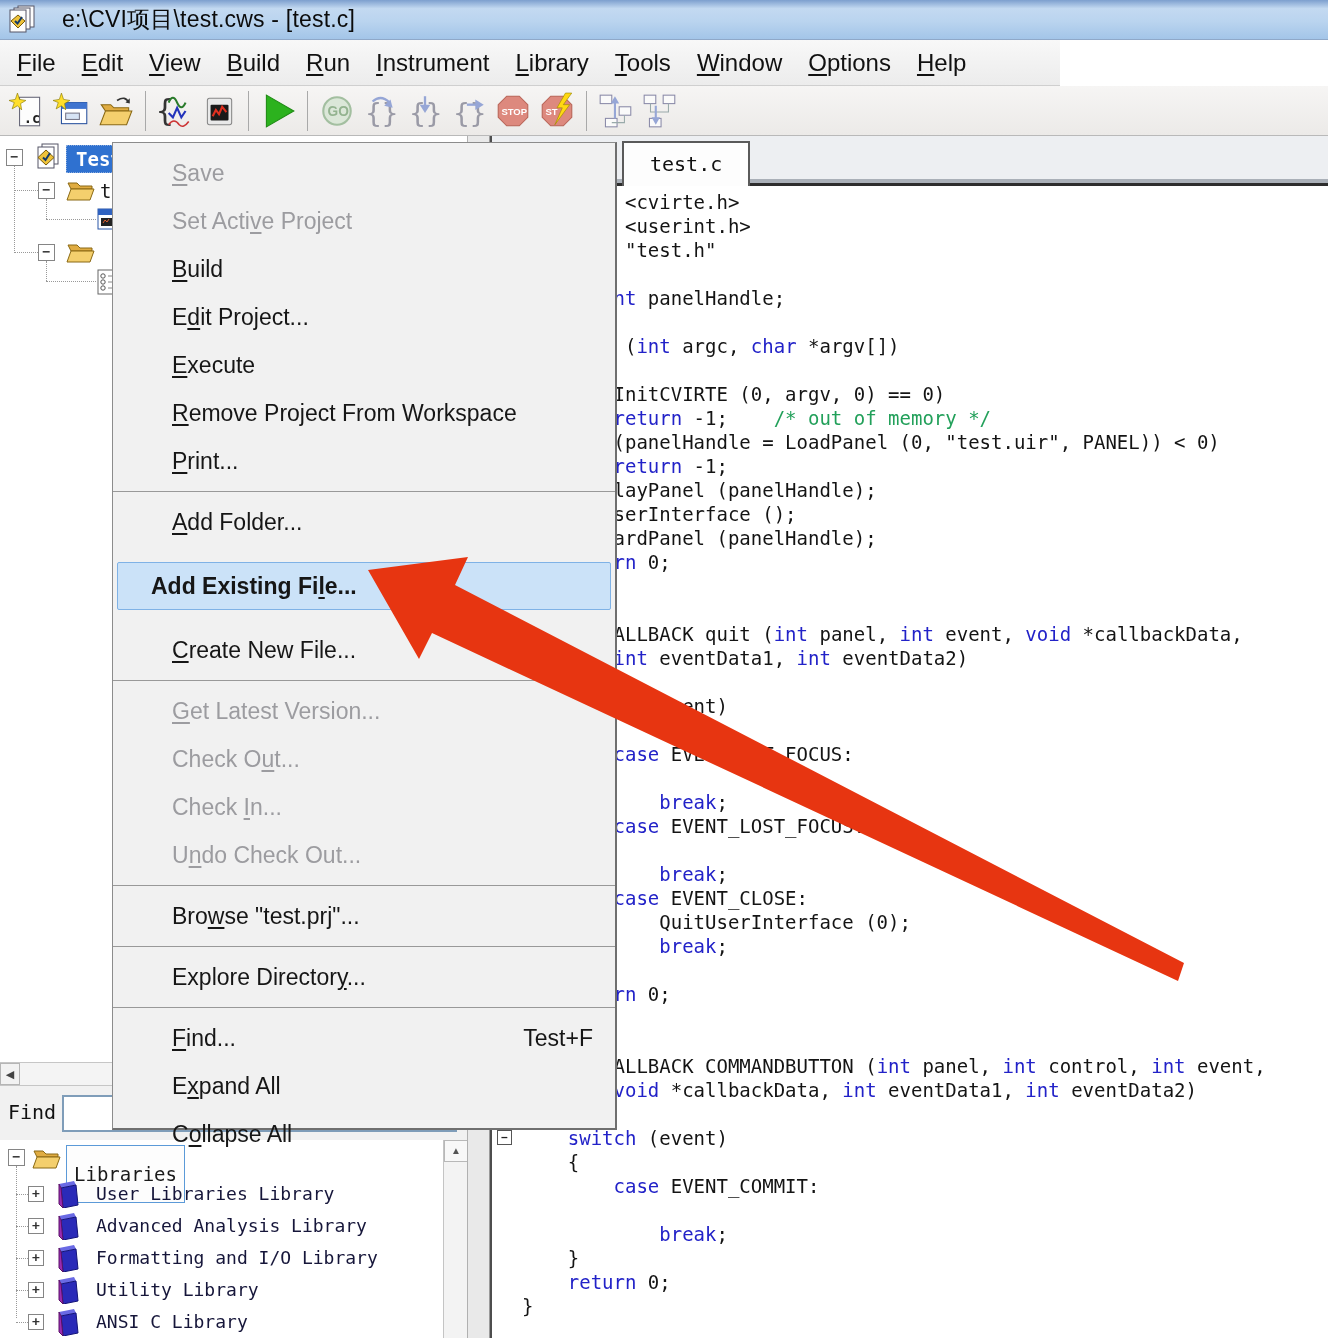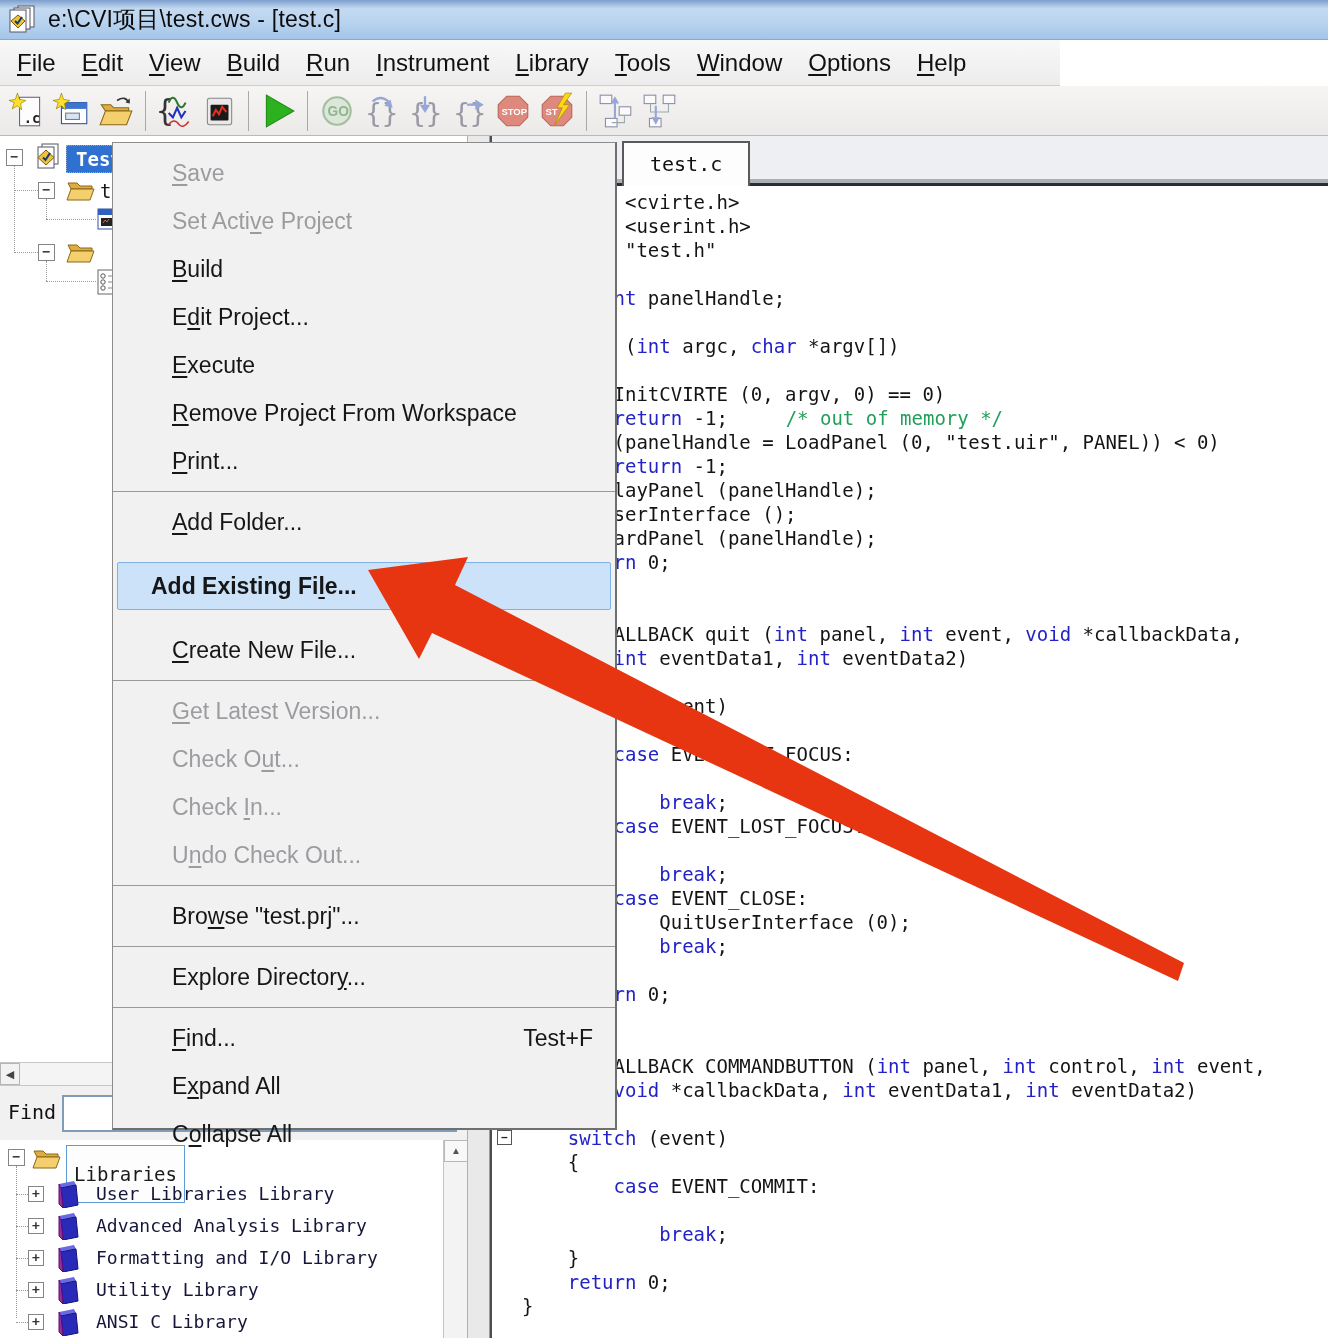--- a/index.html
+++ b/index.html
@@ -4,21 +4,21 @@
 <style>
   * { margin:0; padding:0; box-sizing:border-box; }
   html,body { width:1328px; height:1338px; }
   body { position:relative; font-family:"Liberation Sans",sans-serif; background:#fff; overflow:hidden; }
   .abs { position:absolute; }
 
   
   #titlebar { left:0; top:0; width:1328px; height:40px;
     background:linear-gradient(180deg,#7d9fce 0,#c3d9f1 22%,#bad4ef 55%,#a3c5e8 100%);
     border-bottom:1px solid #8fa8c8; display:flex; align-items:center; }
-  #window-title { font-size:23px; color:#0b0b0b; margin-left:10px; letter-spacing:0.2px; }
+  #window-title { font-size:23px; color:#0b0b0b; margin-left:24px; letter-spacing:0.2px; }
   #app-icon { width:32px; height:32px; margin-left:6px; }
 
   
   #menubar { left:0; top:40px; width:1060px; height:46px;
     background:linear-gradient(180deg,#f8f8f8,#ececec); border-bottom:1px solid #cfcfcf;
     display:flex; align-items:center; font-size:24px; color:#111; padding-left:4px; }
   .mb-item { padding:3px 13px; cursor:default; }
   .ul { text-decoration:underline; text-underline-offset:3px; }
 
   
@@ -58,21 +58,21 @@
 
   
   #editor { left:490px; top:136px; width:838px; height:1202px; background:#fff; border-left:2px solid #4d4d4d;text-decoration:underline; }
   #tabrow { left:0; top:0; width:836px; height:50px; background:#edeff2;
     border-bottom:3px solid #2d2d2d; box-shadow:inset 0 -4px 0 #aab0b8; }
   #editor-tab { left:130px; top:5px; height:45px; padding:0 26px; background:#fdfdfd;
     border:2px solid #5a5a5a; border-bottom:none; font:20px/42px "DejaVu Sans Mono",monospace; color:#111; }
   #code-area { left:0; top:50px; width:836px; height:1152px; background:#fff; overflow:hidden; }
   #code-pre { margin:0; padding:4px 0 0 30px; font:19px/24px "DejaVu Sans Mono",monospace; color:#141414; white-space:pre; }
   .c-kw { color:var(--kw,#2222c8); }
-  .c-com { color:var(--com,#22a05a);margin-left:12px; }
+  .c-com { color:var(--com,#22a05a); }
   #fold-marker { left:5px; top:994px; width:15px; height:15px; background:#fff; border:1px solid #555;
     font:bold 11px/13px monospace; text-align:center; color:#222; }
 
   
   #context-menu { left:112px; top:142px; width:505px; height:988px; background:#f1f1f1;
     border:1px solid #8c8c8c; border-right:2px solid #6f6f6f; border-bottom:2px solid #6f6f6f;
     padding-top:6px; z-index:30; font-size:23px; color:#161616; }
   .cm-item { height:48px; display:flex; align-items:center; padding:0 22px 0 59px; white-space:nowrap; }
   .cm-item.disabled { color:#9c9ca0; }
   .cm-item.hl { height:48px; margin:16px 4px; padding:0 26px 0 33px; background:var(--hlbg,#cbe2f8);

